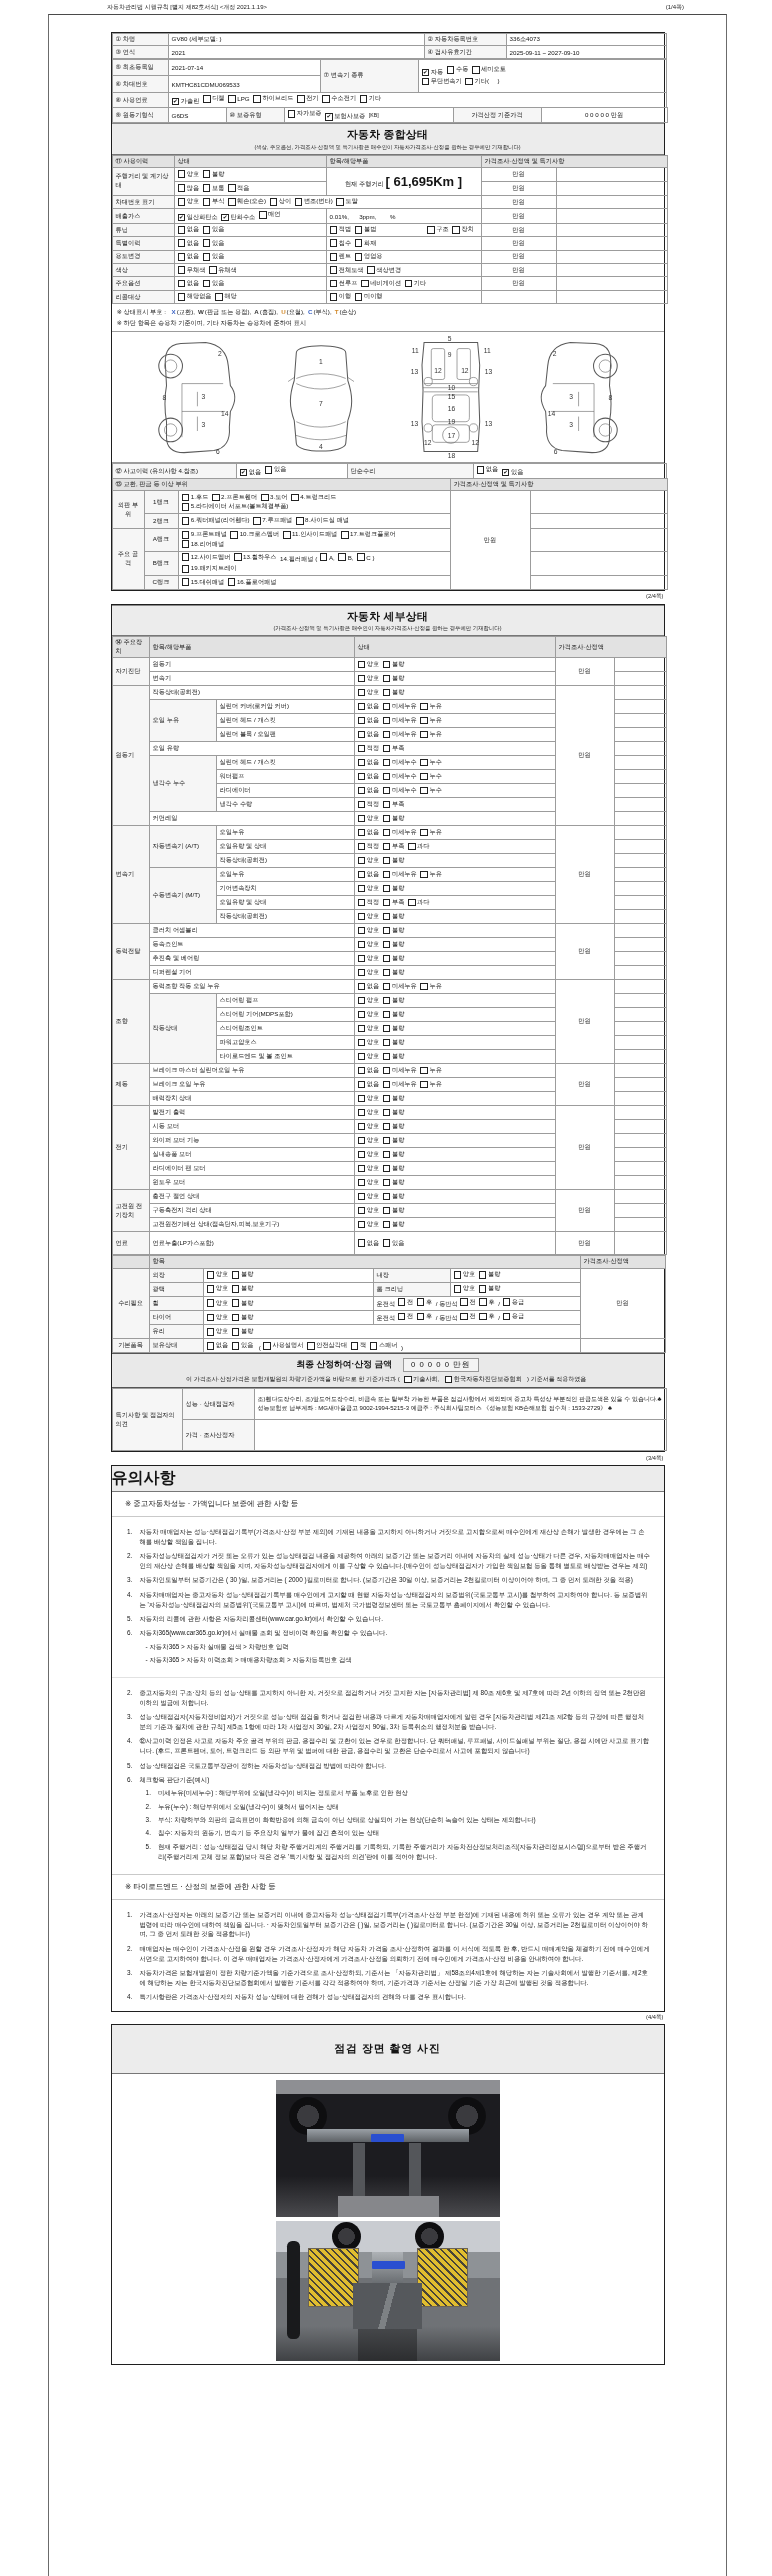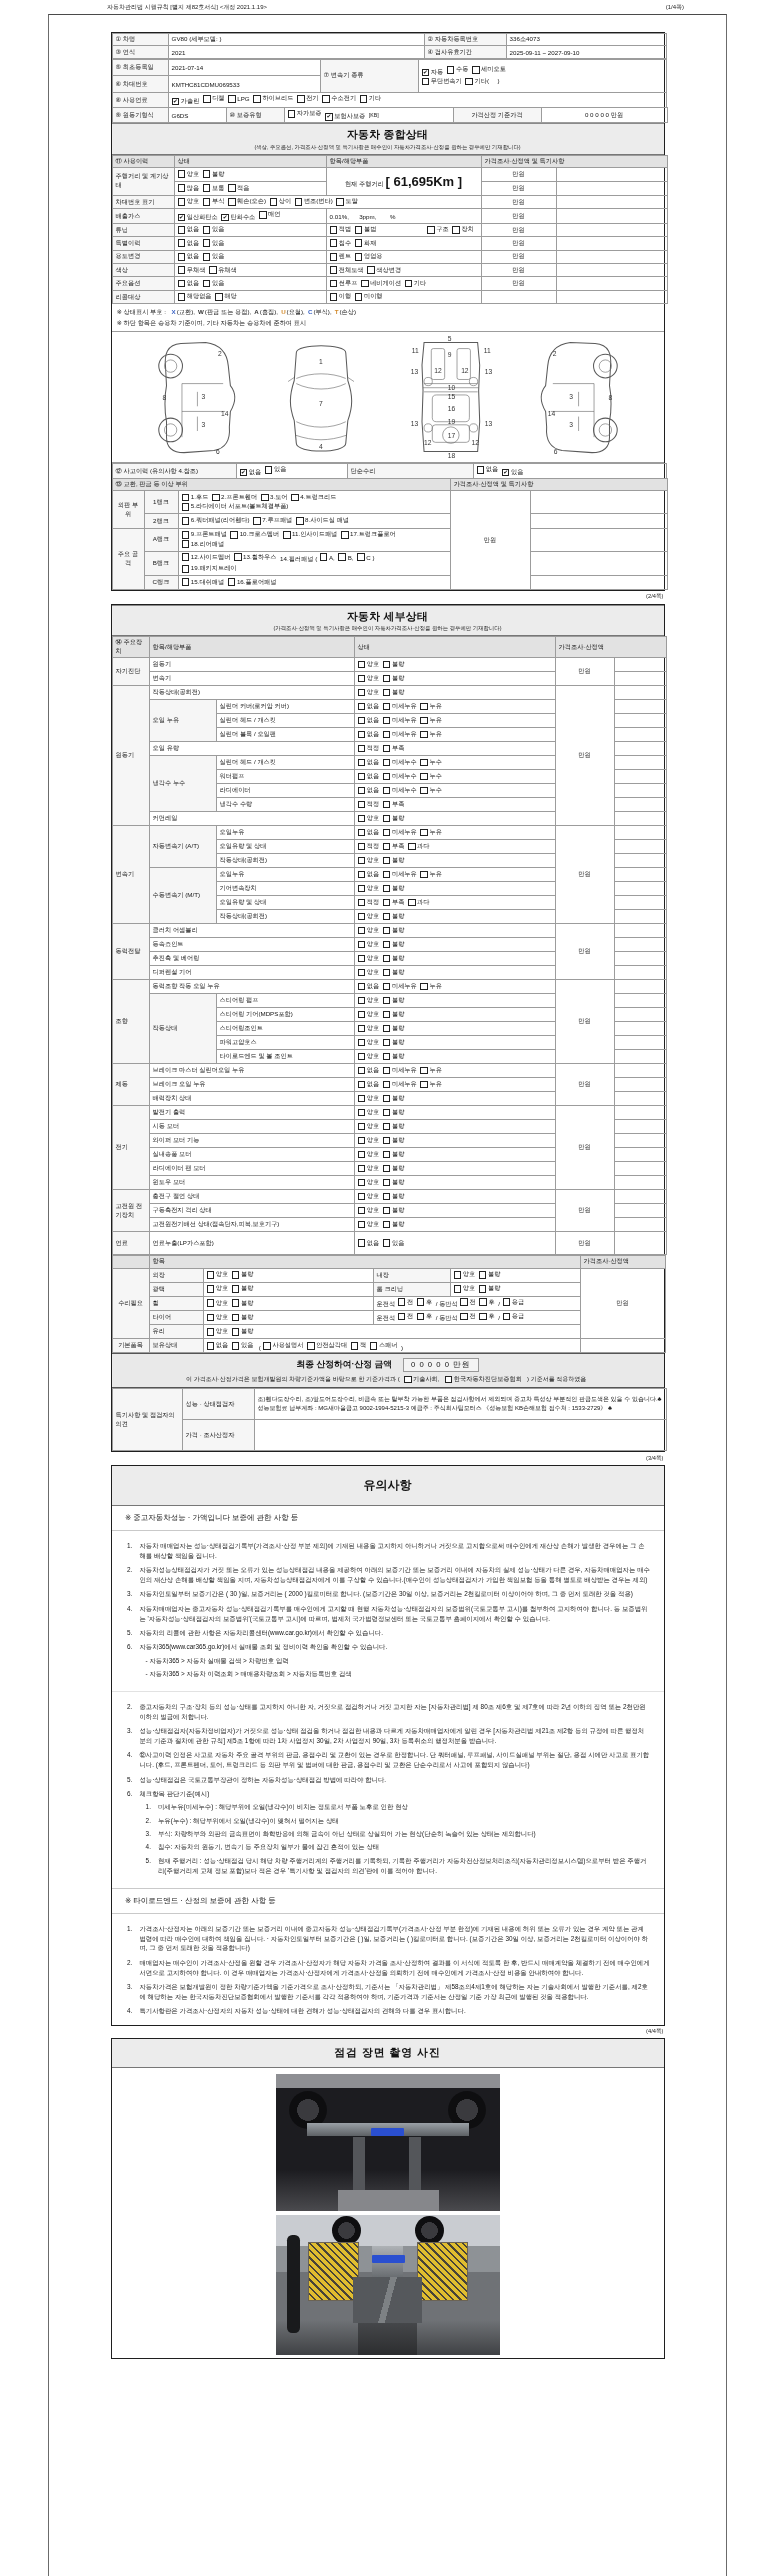--- a/index.html
+++ b/index.html
@@ -54,38 +54,38 @@
 
   
   .final-strip{background:#e9e9e9;border-top:0.8px solid #555;border-bottom:0.8px solid #555;
                text-align:center;padding:3.6px 0 3.1px;}
   .fs-line1{font-size:8.8px;font-weight:bold;}
   .fs-val{display:inline-block;border:0.5px solid #999;background:#f4f4f4;padding:1px 7.2px;margin-left:8.2px;
           font-weight:normal;font-size:7.7px;letter-spacing:1px;}
   .fs-line2{font-size:6px;margin-top:3.1px;display:flex;justify-content:center;align-items:center;gap:1.5px;}
 
   
-  .notice-title{background:#ececec;border-bottom:0.8px solid #777;text-align:center;
-                font-size:12px;font-weight:bold;padding:11px 0;}
+  .notice-title{background:#ececec;border-bottom:0.8px solid #777;text-align:left;
+                font-size:16px;font-weight:bold;padding:2px 0;}
   .notice-h{font-size:7.5px;padding:7.2px 13.4px;border-bottom:0.5px solid #c9c9c9;}
   .notice-h2{font-size:7.5px;padding:7.2px 13.4px;border-top:0.5px solid #c9c9c9;border-bottom:0.5px solid #c9c9c9;}
   .nlist{padding:5.2px 13.4px 4.1px 15.5px;}
   .nitem{display:flex;margin:4.6px 0;font-size:6.4px;line-height:9.8px;}
   .nn{width:12.4px;flex:none;}
   .nt{flex:1;}
   .nsub{margin-top:2.1px;}
   .nsubitem{display:flex;margin:3.6px 0 3.6px 6.2px;}
   .apprbox{border:0.8px solid #444;margin:8.2px 17.5px 10.3px;padding:7.2px 9.3px 8.2px;}
   .apprbox-title{border:0.8px solid #555;width:216px;margin:0 auto;text-align:center;
                  font-size:9.8px;font-weight:bold;padding:5.7px 0;}
   .apprbox-text{margin-top:7.2px;font-size:6.7px;line-height:10.8px;font-weight:500;}
 
   
   .photo-title{background:#ececec;border-bottom:0.8px solid #777;text-align:center;
-               font-size:10.8px;font-weight:bold;padding:7px 0;letter-spacing:1px;}
+               font-size:10.8px;font-weight:bold;padding:17px 0;letter-spacing:1px;}
   .photo-wrap{padding:5.2px 0 3.1px;display:flex;flex-direction:column;align-items:center;gap:4.1px;}
   .photo{position:relative;width:224px;overflow:hidden;}
   .p1{height:137px;background:linear-gradient(#8e8f93 0 14.4px,#1c1c20 14.4px 70%,#4a4a4e);}
   .p2{height:140px;background:linear-gradient(#c9ccd1 0 31px,#8e9296 31px 57px,#6f7276 57px 75%,#3f4144);}
   .tire{position:absolute;width:38px;height:38px;border-radius:50%;
         background:radial-gradient(circle at 50% 50%, #3a3a3e 0 40%, #0e0e10 41%);}
   .beam{position:absolute;left:31px;right:31px;height:13.4px;background:linear-gradient(#9aa0a6,#5d6165);}
   .plate{position:absolute;width:33px;height:8.2px;background:#2a4fd0;border-radius:1px;}
   .ramp{position:absolute;width:49px;height:57px;
         background:repeating-linear-gradient(45deg,#e0bd2f 0 3.6px,#474338 3.6px 5.2px);

